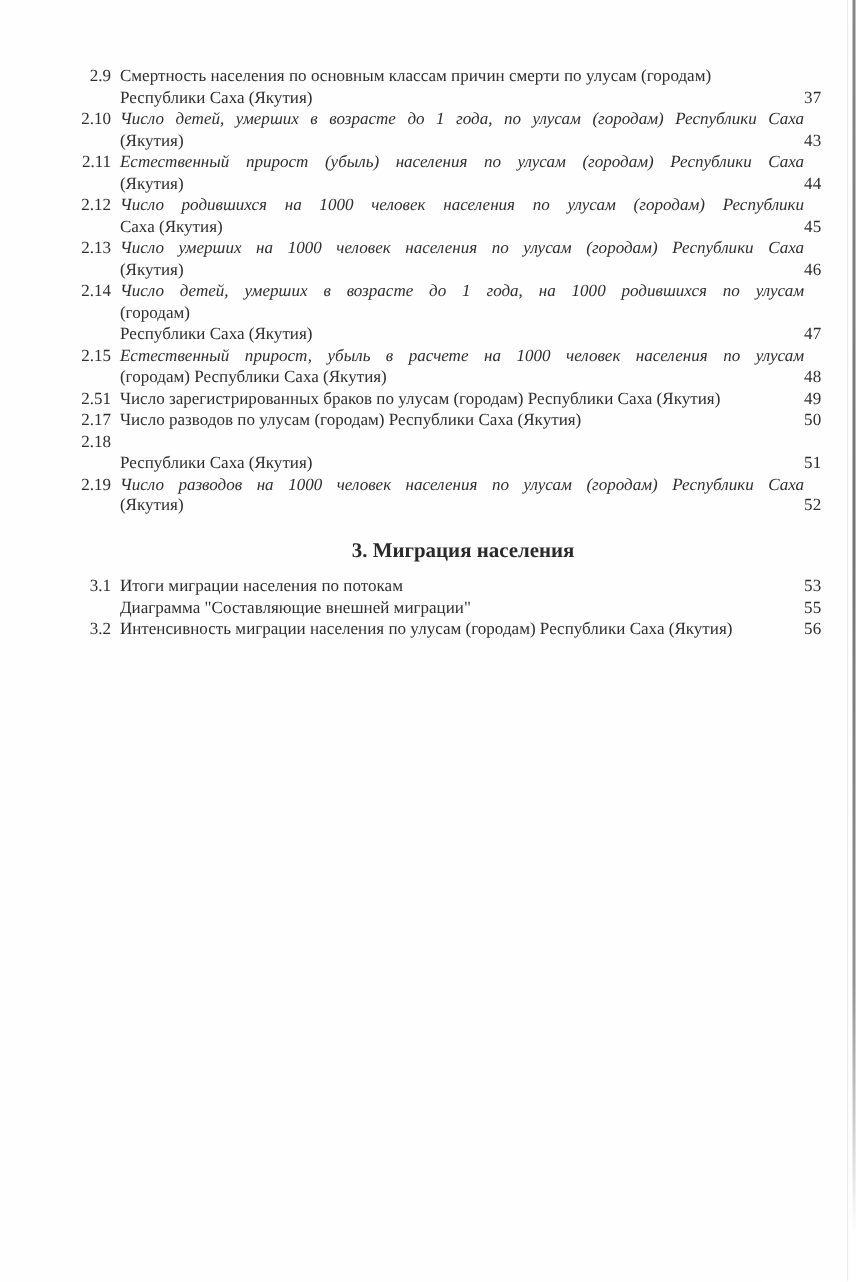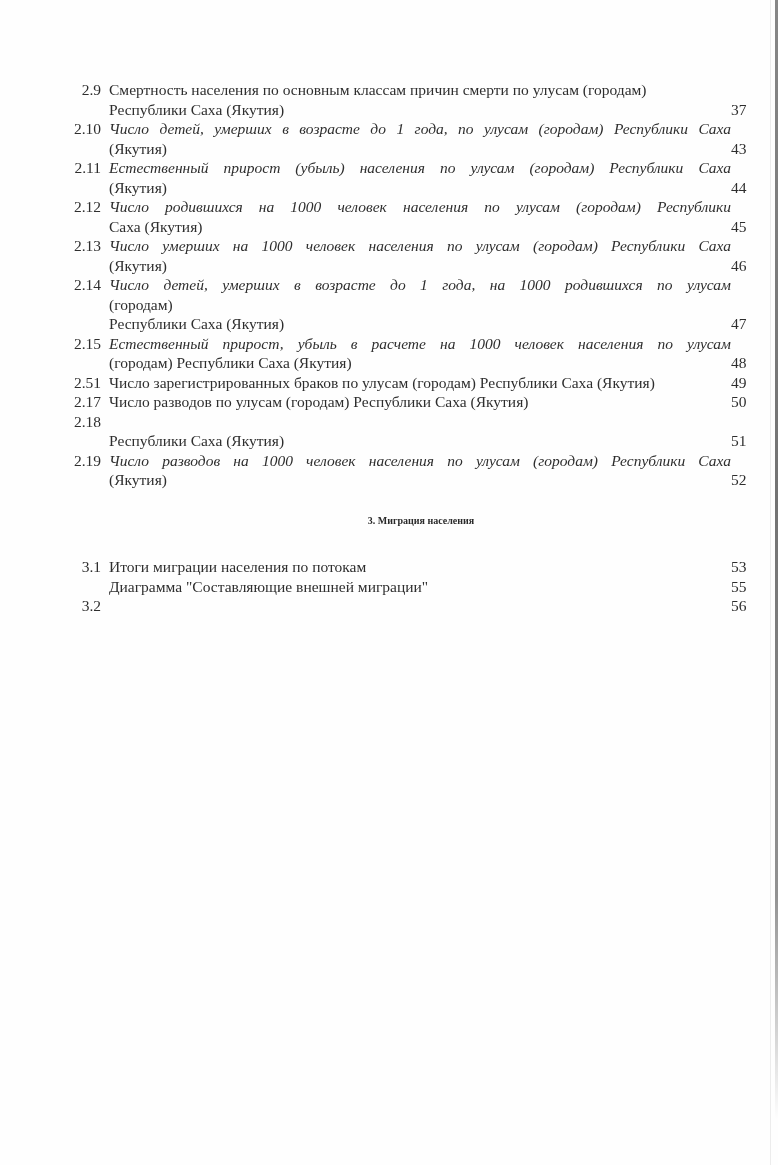--- a/index.html
+++ b/index.html
@@ -23,36 +23,36 @@
   }
   .scan-edge {
     position: absolute; top: 0; right: 0;
     width: 3px; height: 1120px;
     background: linear-gradient(180deg,
       rgba(105,105,105,0.80) 0%,
       rgba(95,95,95,0.88) 45%,
       rgba(110,110,110,0.75) 80%,
       rgba(120,120,120,0) 100%);
   }
-  .toc { position: absolute; top: 80px; left: 0; width: 778px; }
+  .toc { position: absolute; top: 60px; left: 0; width: 778px; }
   .row {
     display: grid;
     grid-template-columns: 101px 8px 622px 1fr;
     font-size: 15.5px;
     line-height: 19.5px;
   }
   .num { grid-column: 1; text-align: right; }
   .txt { grid-column: 3; }
   .txt.just { text-align: justify; text-align-last: justify; font-style: italic; }
   .pg  { grid-column: 4; text-align: left; padding-right: 15px; }
   .heading {
-    margin: 21px 0 27px 64px;
+    margin: 21px 0 13px 64px;
     width: 714px;
     text-align: center;
-    font-size: 10px;
+    font-size: 19px;
     font-weight: bold;
     line-height: 19.5px;
     color: #2a2a2a;
   }
 </style>
 </head>
 <body>
 
 <div class="page">
   <div class="scan-faint-line"></div>
@@ -218,17 +218,18 @@
   <div class="row">
     <span class="num"></span>
     <span class="gap"></span>
     <span class="txt">Диаграмма "Составляющие внешней миграции"</span>
     <span class="pg">55</span>
   </div>
 
   <div class="row">
     <span class="num">3.2</span>
     <span class="gap"></span>
+    <span class="txt">Интенсивность миграции населения по улусам (городам) Республики Саха (Якутия)</span>
     <span class="pg">56</span>
   </div>
 </div>
   </div>
 </div>
 
 </body></html>

